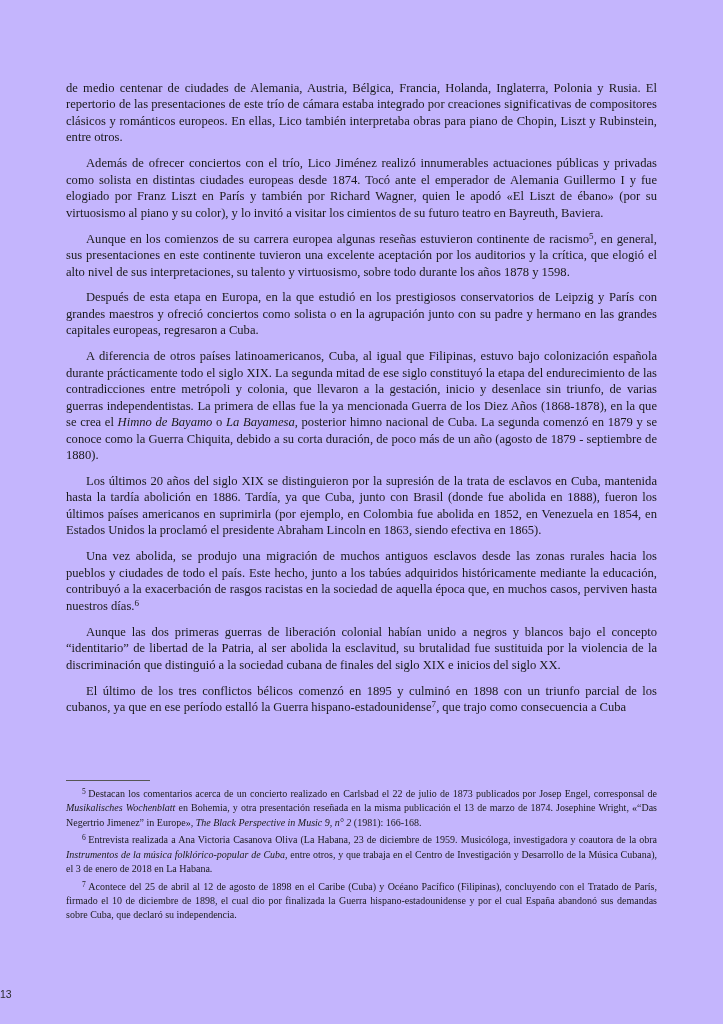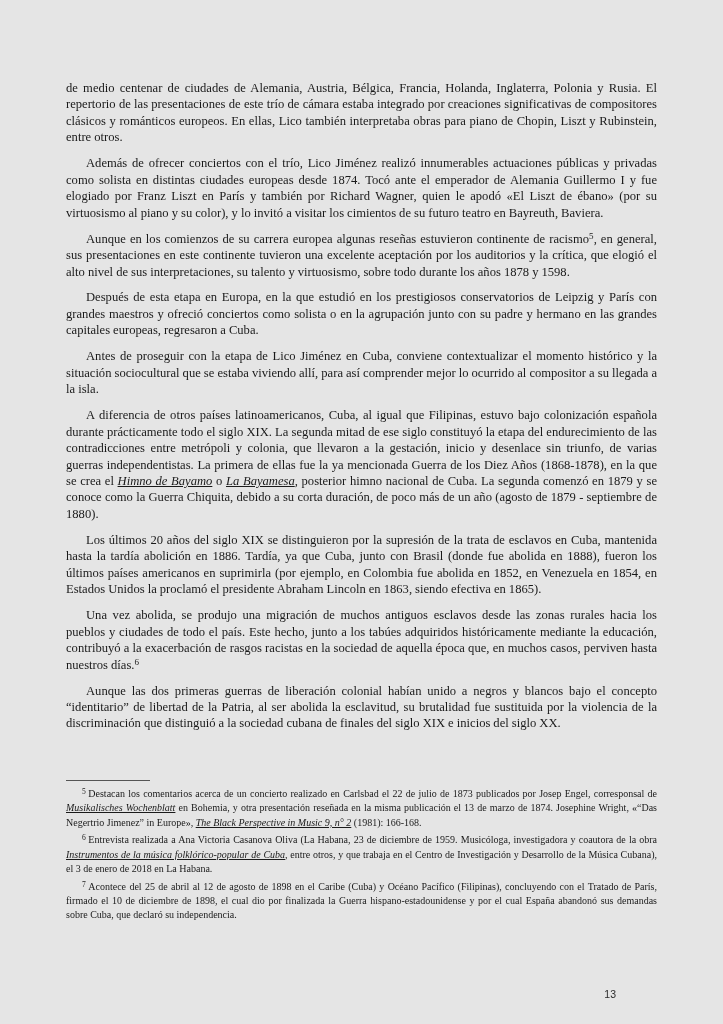--- a/index.html
+++ b/index.html
@@ -13,21 +13,21 @@
     position: relative;
     font-family: "Liberation Serif", "DejaVu Serif", serif;
     color: #1a1a1a;
     overflow: hidden;
   }
   .page {
     position: absolute;
     top: 0; left: 0;
     width: 723px;
     height: 1024px;
-    background: #e5e5e5;
+    background: #c4b5fd;
   }
   .content {
     position: absolute;
     left: 66px;
     top: 80px;
     width: 591px;
   }
   p.body-par {
     margin: 0 0 9.5px 0;
     font-size: 12.6px;
@@ -63,47 +63,47 @@
     font-size: 0.72em;
     vertical-align: 0.42em;
     line-height: 0;
   }
   .fn sup.fn-marker {
     font-size: 0.76em;
     vertical-align: 0.40em;
     line-height: 0;
     padding-right: 2.5px;
   }
-  i, em { font-style: italic; text-decoration: underline; }
+  i, em { font-style: italic; }
   .folio {
     position: absolute;
     top: 988px;
     left: 0;
     width: 616px;
-    text-align: right;
+    text-align: left;
     font-family: "Liberation Sans", "DejaVu Sans", sans-serif;
     font-size: 10.5px;
     color: #2b2b2b;
   }
 </style>
 </head>
 <body>
 
 <div class="page">
 
   <div class="content" id="body-column">
       <p class="body-par no-indent"><span>de medio centenar de ciudades de Alemania, Austria, Bélgica, Francia, Holanda, Inglaterra, Polonia y Rusia. El repertorio de las presentaciones de este trío de cámara estaba integrado por creaciones significativas de compositores clásicos y románticos europeos. En ellas, Lico también interpretaba obras para piano de Chopin, Liszt y Rubinstein, entre otros.</span></p>
       <p class="body-par"><span>Además de ofrecer conciertos con el trío, Lico Jiménez realizó innumerables actuaciones públicas y privadas como solista en distintas ciudades europeas desde 1874. Tocó ante el emperador de Alemania Guillermo I y fue elogiado por Franz Liszt en París y también por Richard Wagner, quien le apodó «El Liszt de ébano» (por su virtuosismo al piano y su color), y lo invitó a visitar los cimientos de su futuro teatro en Bayreuth, Baviera.</span></p>
       <p class="body-par"><span>Aunque en los comienzos de su carrera europea algunas reseñas estuvieron continente de racismo</span><sup>5</sup><span>, en general, sus presentaciones en este continente tuvieron una excelente aceptación por los auditorios y la crítica, que elogió el alto nivel de sus interpretaciones, su talento y virtuosismo, sobre todo durante los años 1878 y 1598.</span></p>
       <p class="body-par"><span>Después de esta etapa en Europa, en la que estudió en los prestigiosos conservatorios de Leipzig y París con grandes maestros y ofreció conciertos como solista o en la agrupación junto con su padre y hermano en las grandes capitales europeas, regresaron a Cuba.</span></p>
-      <p class="body-par"><span>Antes de proseguir con la etapa de Lico Jiménez en Cuba, conviene contextualizar el momento histórico y la situación sociocultural que se estaba viviendo allí, para así comprender mejor lo ocurrido al compositor a su llegada a la isla.</span></p>
       <p class="body-par"><span>A diferencia de otros países latinoamericanos, Cuba, al igual que Filipinas, estuvo bajo colonización española durante prácticamente todo el siglo XIX. La segunda mitad de ese siglo constituyó la etapa del endurecimiento de las contradicciones entre metrópoli y colonia, que llevaron a la gestación, inicio y desenlace sin triunfo, de varias guerras independentistas. La primera de ellas fue la ya mencionada Guerra de los Diez Años (1868-1878), en la que se crea el </span><i>Himno de Bayamo</i><span> o </span><i>La Bayamesa</i><span>, posterior himno nacional de Cuba. La segunda comenzó en 1879 y se conoce como la Guerra Chiquita, debido a su corta duración, de poco más de un año (agosto de 1879 - septiembre de 1880).</span></p>
       <p class="body-par"><span>Los últimos 20 años del siglo XIX se distinguieron por la supresión de la trata de esclavos en Cuba, mantenida hasta la tardía abolición en 1886. Tardía, ya que Cuba, junto con Brasil (donde fue abolida en 1888), fueron los últimos países americanos en suprimirla (por ejemplo, en Colombia fue abolida en 1852, en Venezuela en 1854, en Estados Unidos la proclamó el presidente Abraham Lincoln en 1863, siendo efectiva en 1865).</span></p>
       <p class="body-par"><span>Una vez abolida, se produjo una migración de muchos antiguos esclavos desde las zonas rurales hacia los pueblos y ciudades de todo el país. Este hecho, junto a los tabúes adquiridos históricamente mediante la educación, contribuyó a la exacerbación de rasgos racistas en la sociedad de aquella época que, en muchos casos, perviven hasta nuestros días.</span><sup>6</sup></p>
       <p class="body-par"><span>Aunque las dos primeras guerras de liberación colonial habían unido a negros y blancos bajo el concepto “identitario” de libertad de la Patria, al ser abolida la esclavitud, su brutalidad fue sustituida por la violencia de la discriminación que distinguió a la sociedad cubana de finales del siglo XIX e inicios del siglo XX.</span></p>
+      <p class="body-par"><span>El último de los tres conflictos bélicos comenzó en 1895 y culminó en 1898 con un triunfo parcial de los cubanos, ya que en ese período estalló la Guerra hispano-estadounidense</span><sup>7</sup><span>, que trajo como consecuencia a Cuba</span></p>
     </div>
 
   <div class="footnotes">
     <div class="fn-rule"></div>
     <div id="footnote-list">
         <p class="fn"><sup class="fn-marker">5</sup><span>Destacan los comentarios acerca de un concierto realizado en Carlsbad el 22 de julio de 1873 publicados por Josep Engel, corresponsal de </span><i>Musikalisches Wochenblatt</i><span> en Bohemia, y otra presentación reseñada en la misma publicación el 13 de marzo de 1874. Josephine Wright, «“Das Negertrio Jimenez” in Europe», </span><i>The Black Perspective in Music 9, n° 2</i><span> (1981): 166-168.</span></p>
         <p class="fn"><sup class="fn-marker">6</sup><span>Entrevista realizada a Ana Victoria Casanova Oliva (La Habana, 23 de diciembre de 1959. Musicóloga, investigadora y coautora de la obra </span><i>Instrumentos de la música folklórico-popular de Cuba</i><span>, entre otros, y que trabaja en el Centro de Investigación y Desarrollo de la Música Cubana), el 3 de enero de 2018 en La Habana.</span></p>
         <p class="fn"><sup class="fn-marker">7</sup><span>Acontece del 25 de abril al 12 de agosto de 1898 en el Caribe (Cuba) y Océano Pacífico (Filipinas), concluyendo con el Tratado de París, firmado el 10 de diciembre de 1898, el cual dio por finalizada la Guerra hispano-estadounidense y por el cual España abandonó sus demandas sobre Cuba, que declaró su independencia.</span></p>
       </div>
   </div>

